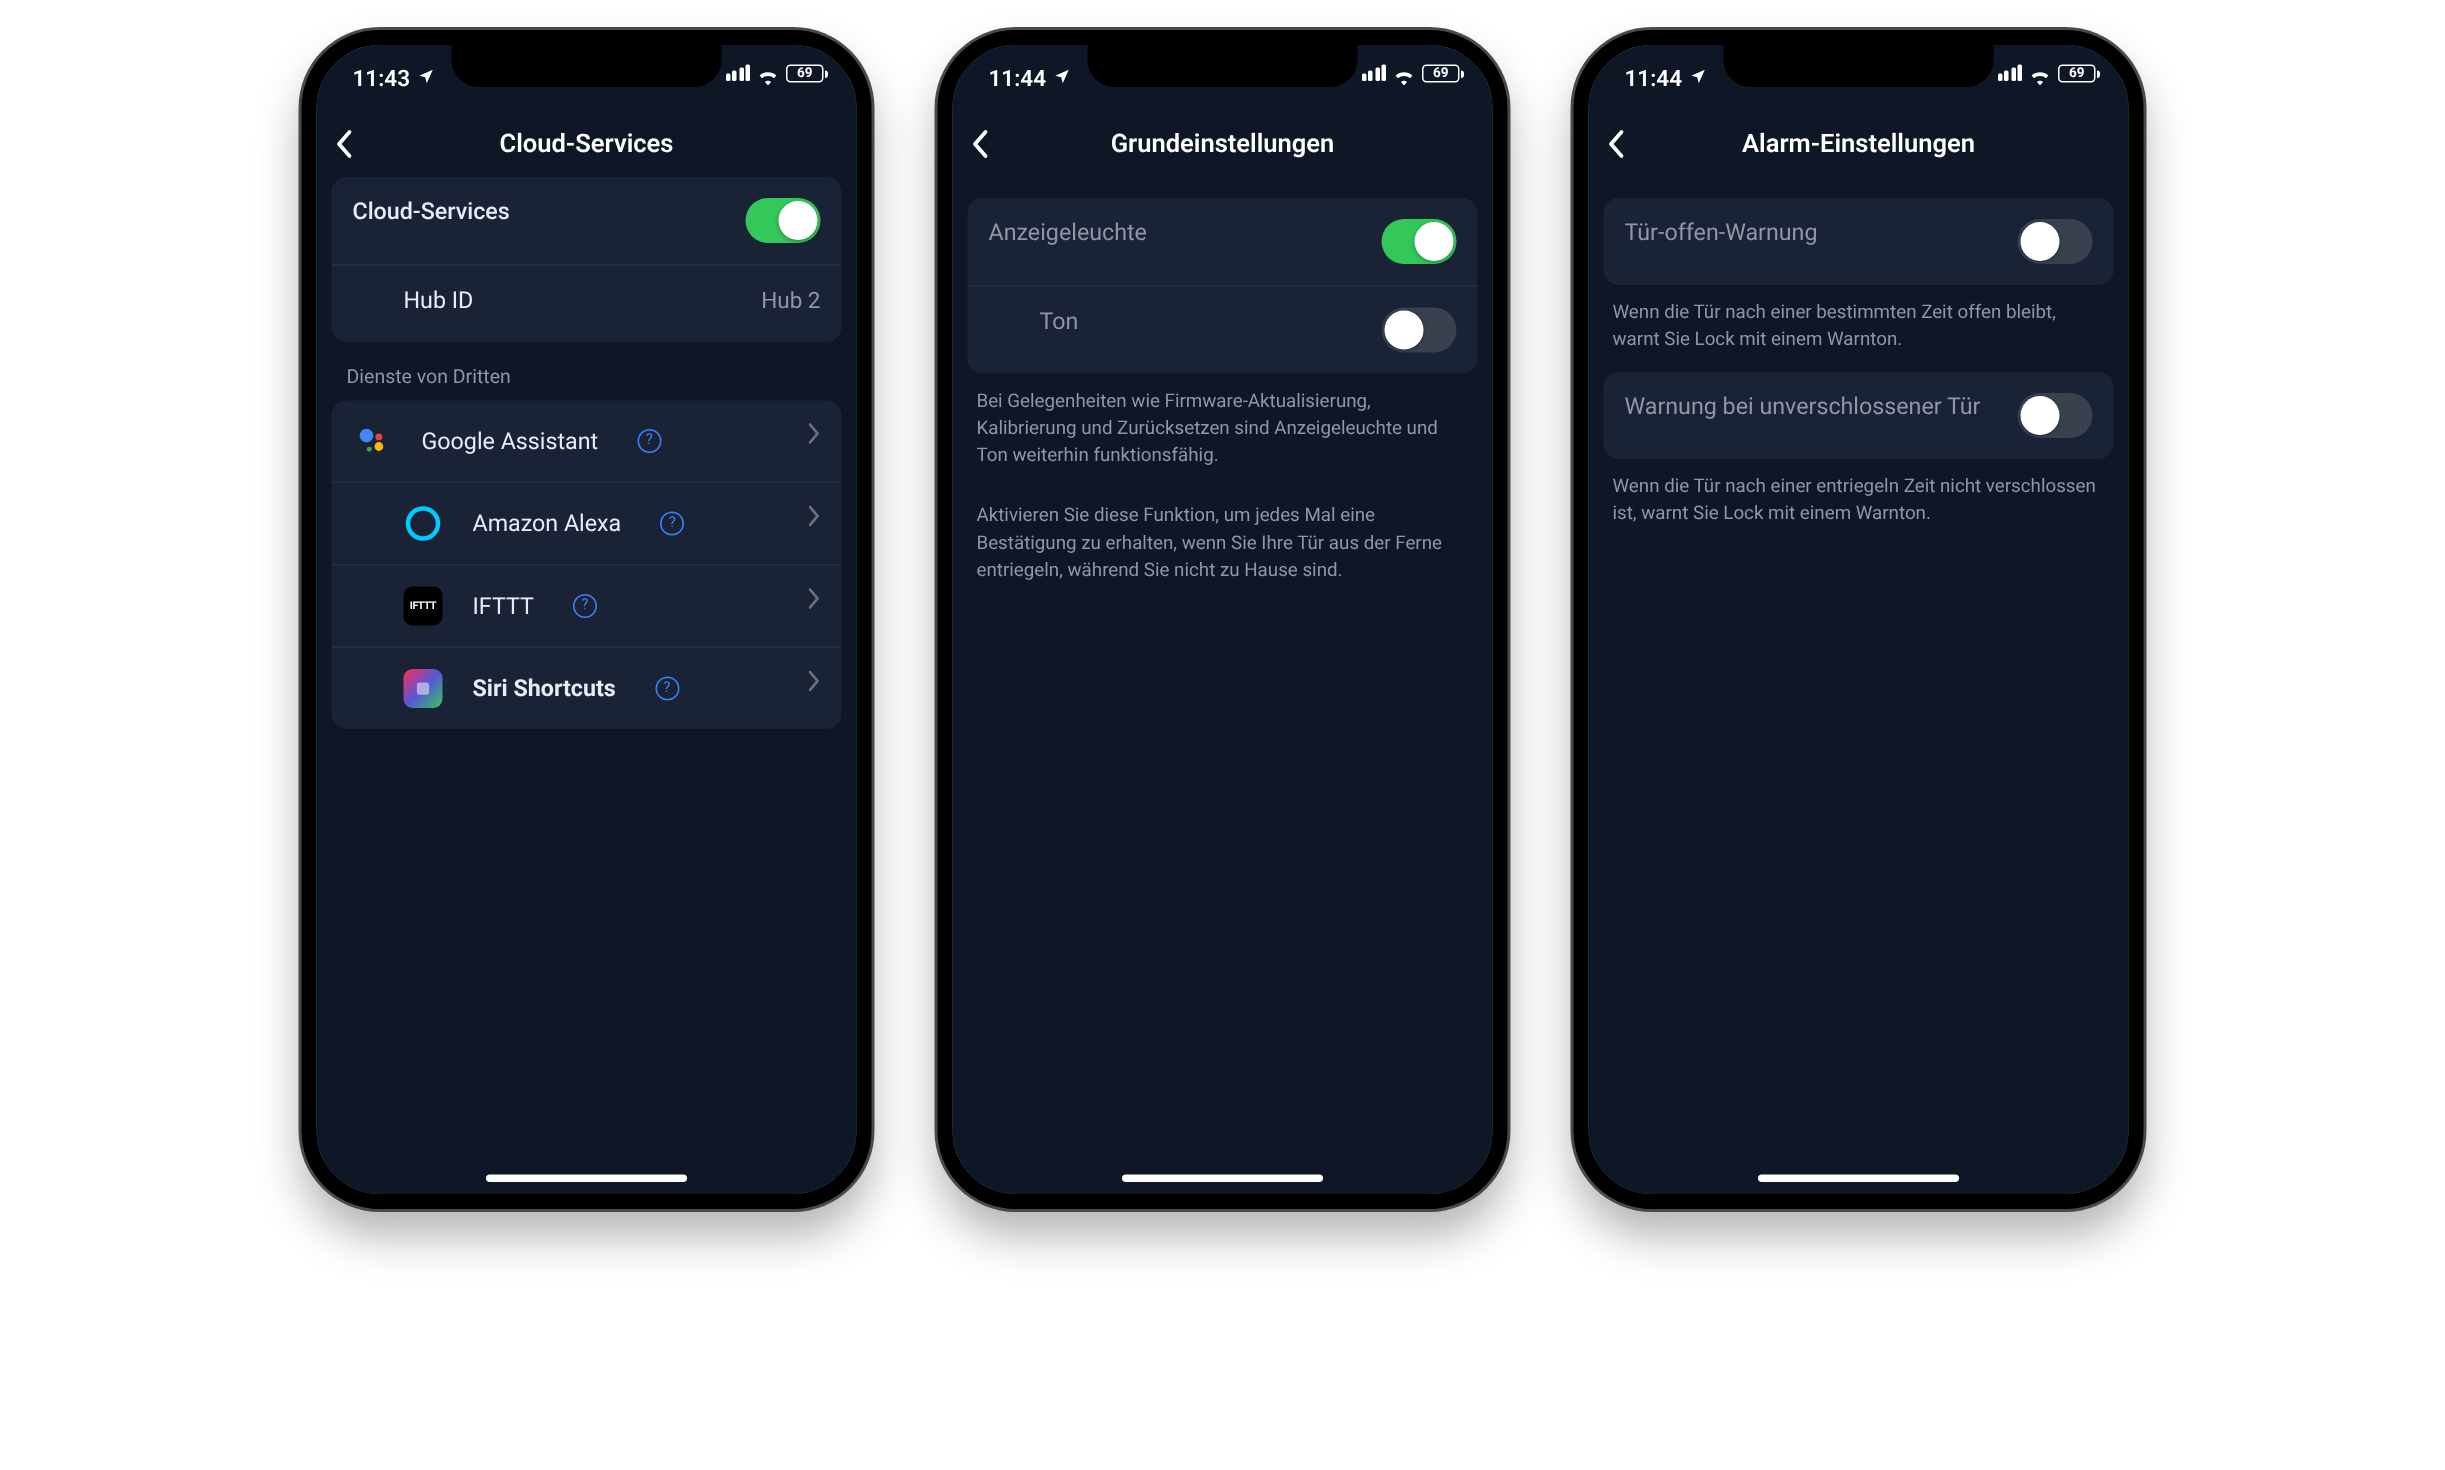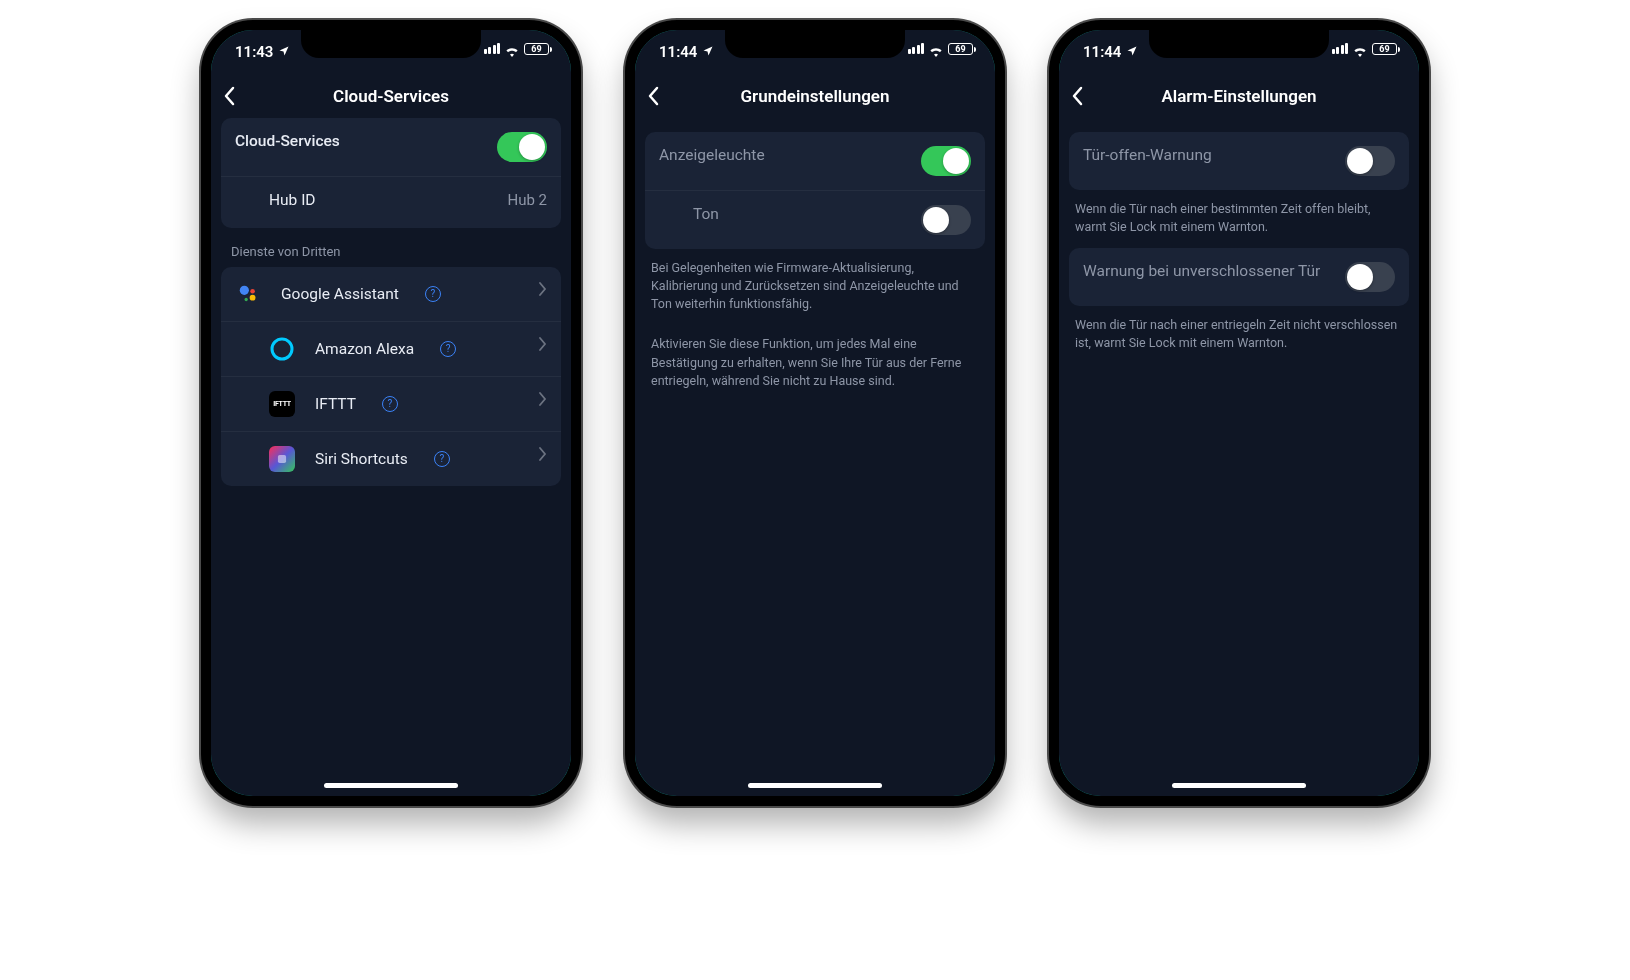--- a/index.html
+++ b/index.html
@@ -263,21 +263,21 @@
                 <path d="M1 1l5 6-5 6" stroke="#6b7280" stroke-width="1.8" stroke-linecap="round"></path>
               </svg></span>
         </div>
         <div class="row">
           <div class="srow-left">
             <span class="icon-box" style="background:linear-gradient(135deg,#ff2d55,#5856d6,#34c759);">
               <svg width="14" height="14" viewBox="0 0 24 24">
                   <rect x="5" y="5" width="14" height="14" rx="3" fill="rgba(255,255,255,0.5)"></rect>
                 </svg>
             </span>
-            <span class="row-label" style="font-weight:400">Siri Shortcuts</span>
+            <span class="row-label" style="font-weight:700">Siri Shortcuts</span>
             <span class="info-badge">?</span>
           </div>
           <span class="chevron-right"><svg width="8" height="14" viewBox="0 0 8 14" fill="none">
                 <path d="M1 1l5 6-5 6" stroke="#6b7280" stroke-width="1.8" stroke-linecap="round"></path>
               </svg></span>
         </div>
       </div>
     </div>
     <div class="home-indicator"></div>
   </div>

